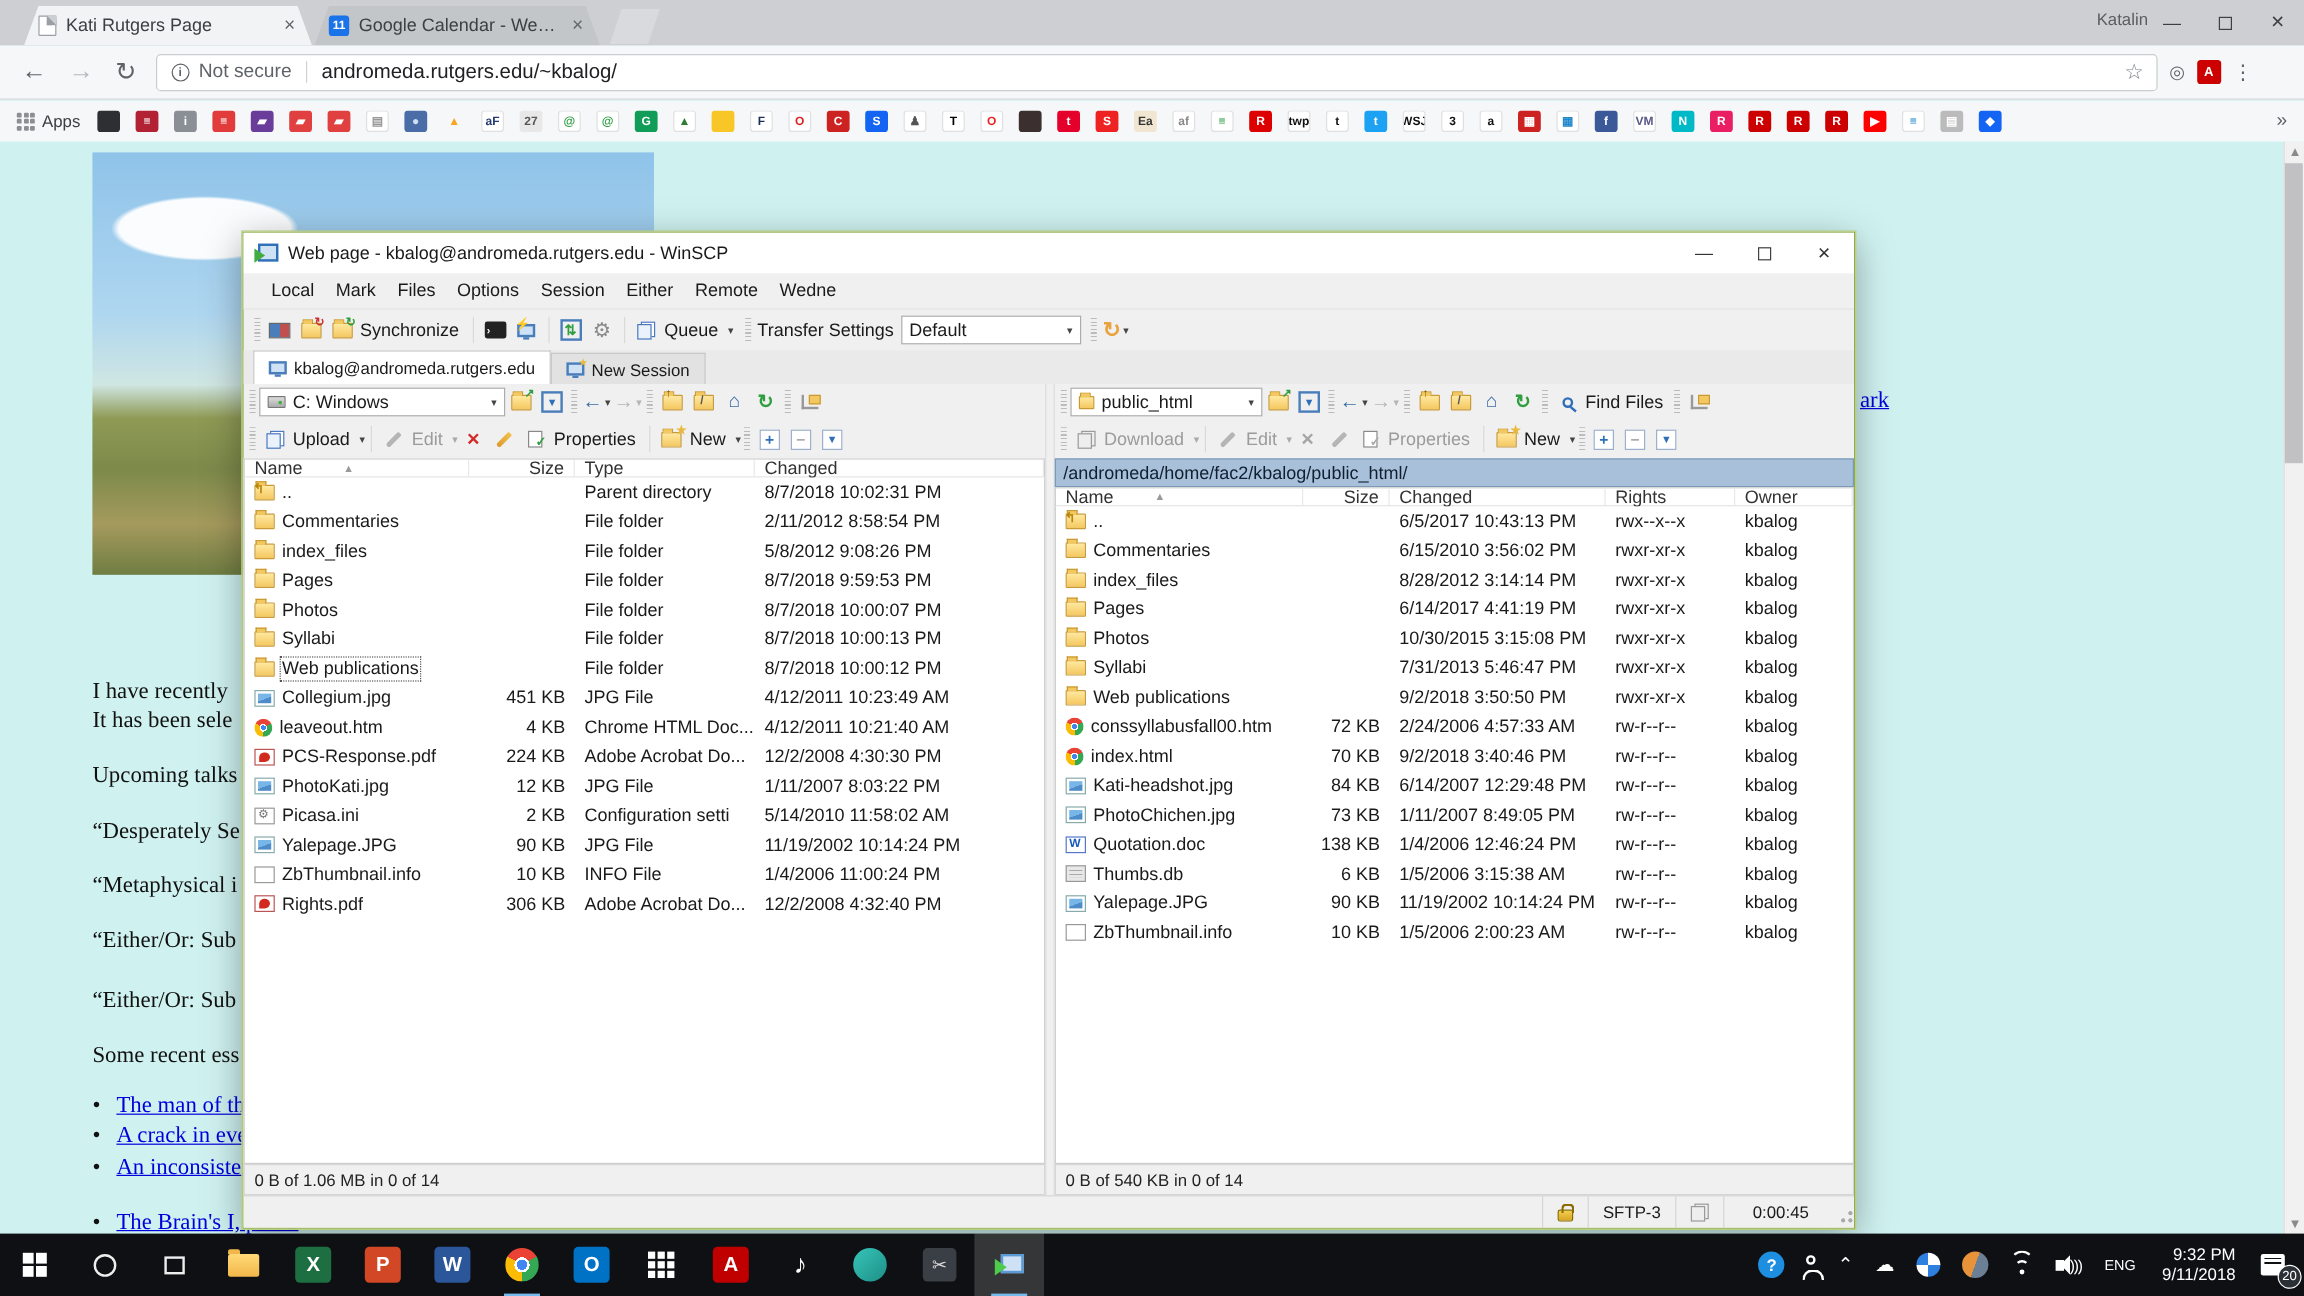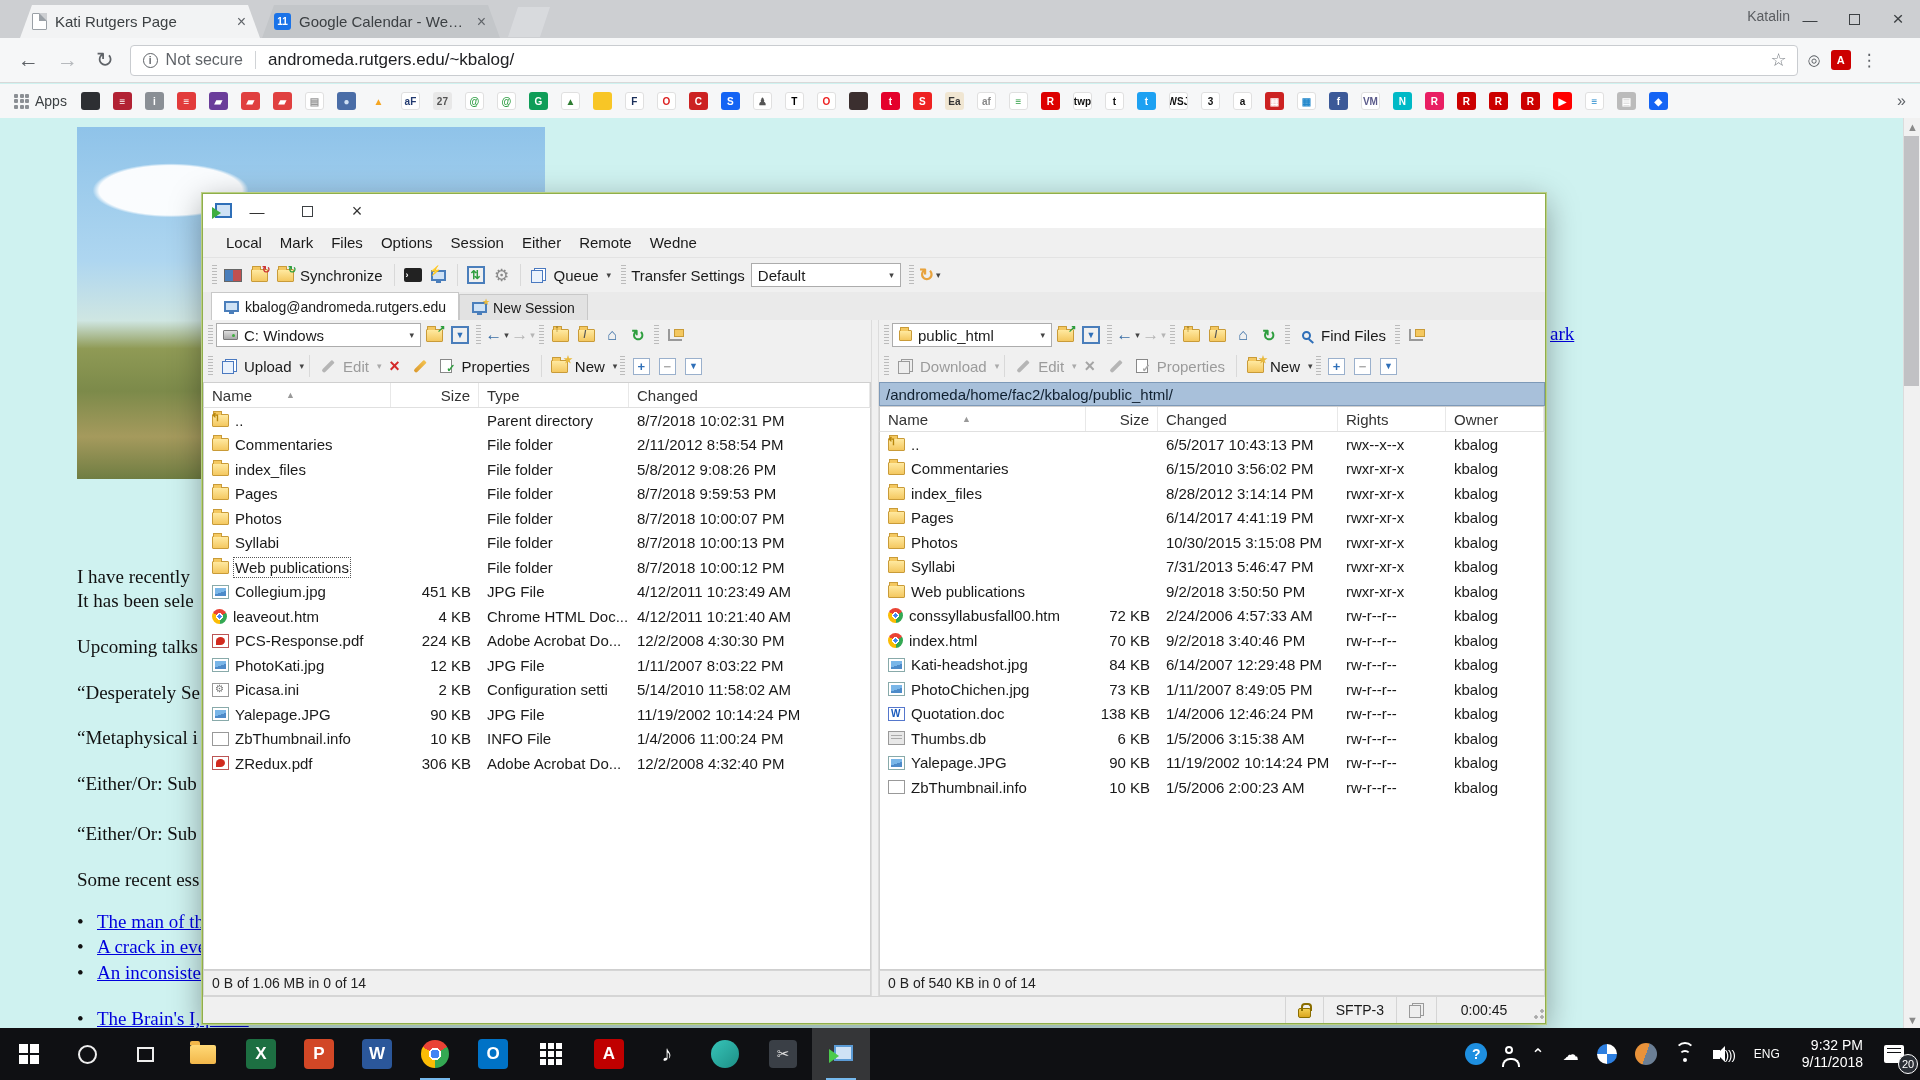--- a/index.html
+++ b/index.html
@@ -117,21 +117,21 @@
   .stab { display:flex; align-items:center; gap:6px; padding:4px 12px; font-size:14px; border:1px solid #c8c8c8; border-bottom:none; background:#e2e2e2; height:26px; }
   .stab.active { background:#fff; height:28px; }
   .mon.star::before { content:"★"; position:absolute; right:-5px; top:-7px; color:#e8b93d; font-size:9px; }
 
   .w-panels { flex:1; display:flex; min-height:0; }
   .panel { width:668px; display:flex; flex-direction:column; min-height:0; }
   .p-split { width:8px; background:#f0f0f0; border-left:1px solid #dcdcdc; border-right:1px solid #dcdcdc; }
   .p-bar { height:30px; display:flex; align-items:center; flex:none; padding-left:2px; }
   .p-bar2 { height:32px; display:flex; align-items:center; flex:none; padding-left:2px; }
   .pathbar { height:24px; background:#a8c0da; border:1px solid #7d99b8; display:flex; align-items:center; padding-left:6px; font-size:15px; color:#102030; flex:none; white-space:nowrap; overflow:hidden; }
-  .fhead { height:26px; display:flex; align-items:center; background:#fff; border:1px solid #cfcfcf; border-bottom:1px solid #e0e0e0; flex:none; font-size:15px; color:#333; }
+  .fhead { height:16px; display:flex; align-items:center; background:#fff; border:1px solid #cfcfcf; border-bottom:1px solid #e0e0e0; flex:none; font-size:15px; color:#333; }
   .fhead .hc { border-right:1px solid #e8e8e8; height:100%; display:flex; align-items:center; padding:0 8px; }
   .sortc { color:#999; font-size:9px; margin-left:28px; }
   .flist { flex:1; background:#fff; border:1px solid #cfcfcf; border-top:none; overflow:hidden; position:relative; }
   .frow { height:24.5px; display:flex; align-items:center; font-size:15px; }
   .frow .c { padding:0 8px; white-space:nowrap; overflow:hidden; display:flex; align-items:center; height:100%; }
   .c-name { gap:6px; }
   .c-size { justify-content:flex-end; }
   .nm.sel { outline:1px dotted #555; outline-offset:1px; }
   
   .L .c-name { width:187px; } .L .c-size { width:88px; } .L .c-type { width:150px; } .L .c-chg { flex:1; }
@@ -341,20 +341,21 @@
   <div class="pg-scroll">
     <span class="pg-arrow" style="top:3px;">▲</span>
     <div class="pg-thumb"></div>
     <span class="pg-arrow" style="bottom:3px;">▼</span>
   </div>
 </div>
 
 <div class="winscp">
   <div class="w-title">
     <span class="winscp-ico"></span>
+    <span class="t">Web page - kbalog@andromeda.rutgers.edu - WinSCP</span>
     <div class="w-ctl">
       <span>—</span>
       <span>
           <i class="wb-max"></i>
         </span>
       <span style="font-size:18px;">×</span>
     </div>
   </div>
 
   <div class="w-menu" id="wmenu">
@@ -654,21 +655,21 @@
               <span class="fic fi-info"></span>
               <span class="nm">ZbThumbnail.info</span>
             </span>
     <span class="c c-size size">10 KB</span>
     <span class="c c-type type">INFO File</span>
     <span class="c c-chg chg">1/4/2006 11:00:24 PM</span>
   </div>
           <div class="frow">
     <span class="c c-name">
               <span class="fic fi-pdf"></span>
-              <span class="nm">ZRedux.pdf</span>
+              <span class="nm">Rights.pdf</span>
             </span>
     <span class="c c-size size">306 KB</span>
     <span class="c c-type type">Adobe Acrobat Do...</span>
     <span class="c c-chg chg">12/2/2008 4:32:40 PM</span>
   </div>
         </div>
       <div class="pstatus">0 B of 1.06 MB in 0 of 14</div>
     </div>
 
     <div class="p-split"></div>

